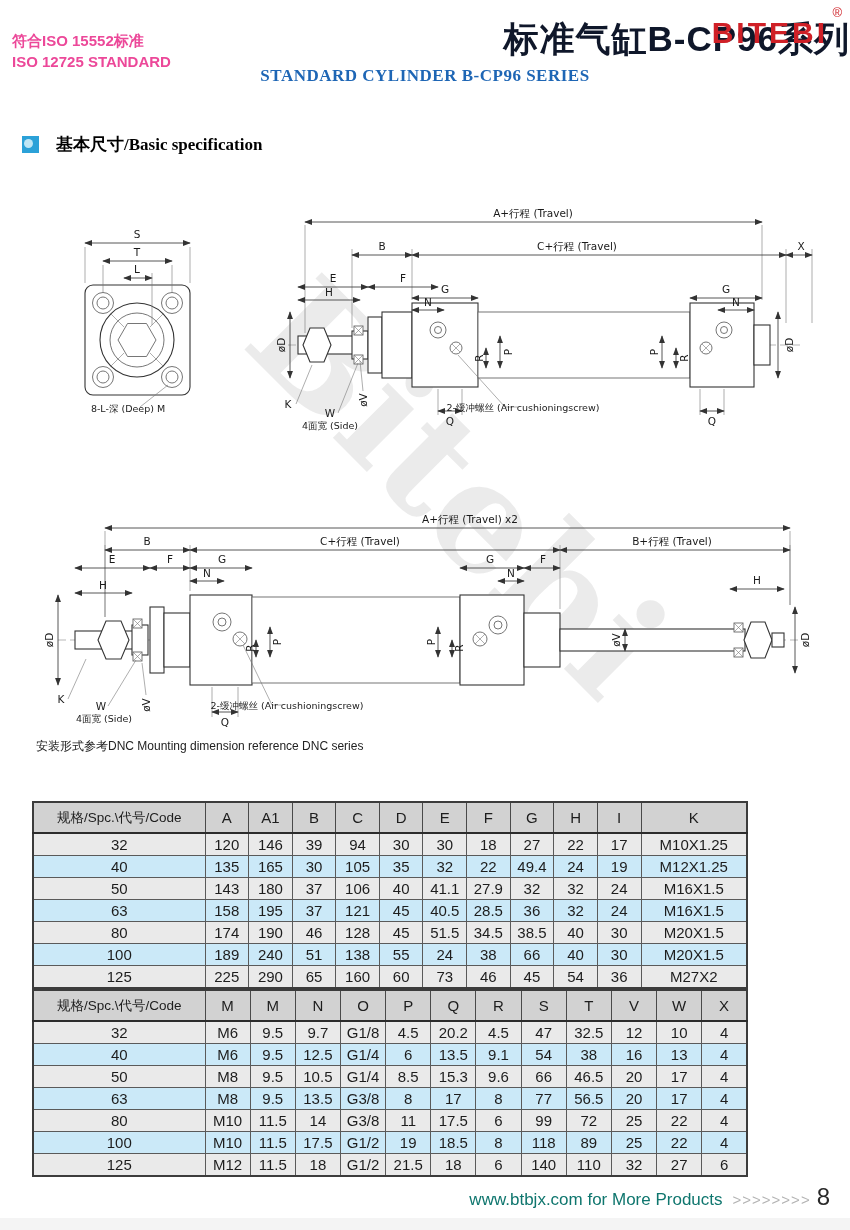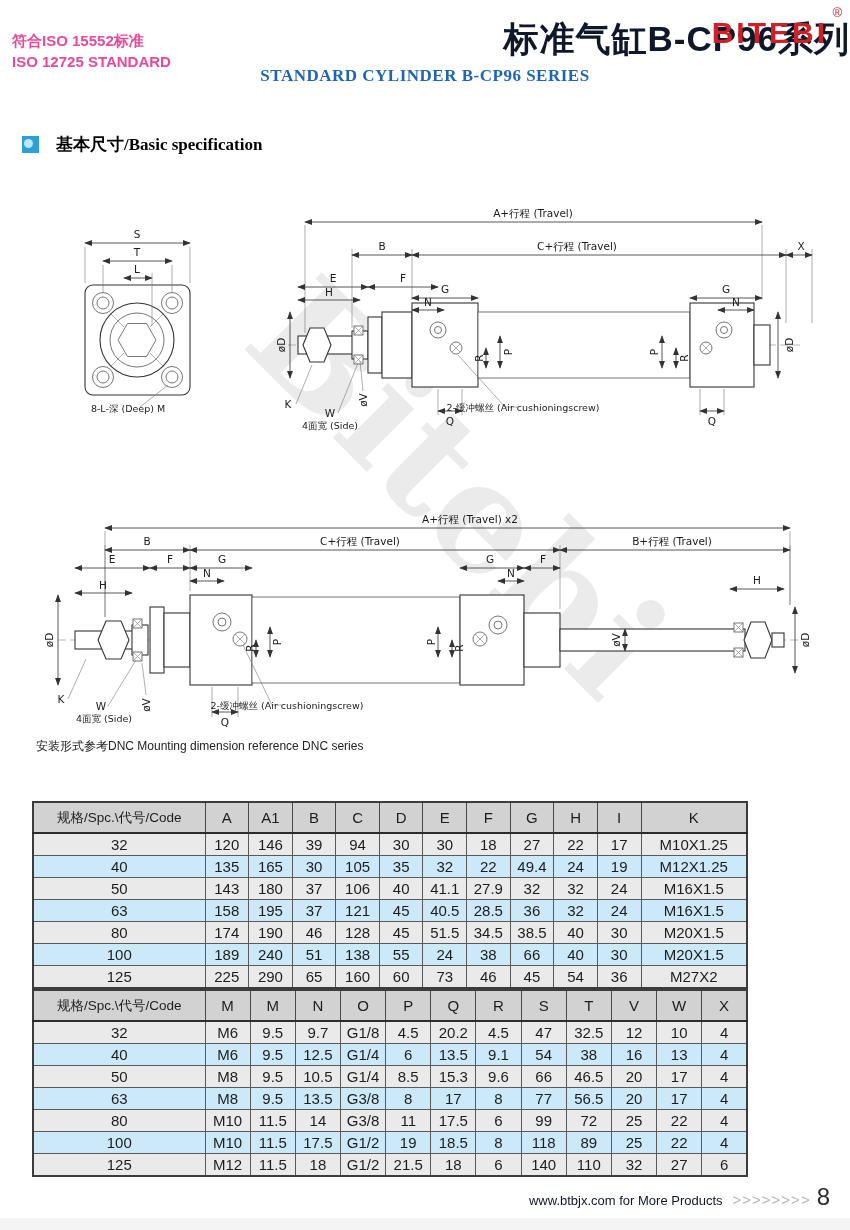--- a/index.html
+++ b/index.html
@@ -49,21 +49,21 @@
                 border:1px solid #4a4a4a;border-bottom:2px solid #2c2c2c;}
   .dim-table th:first-child{font-size:13.5px;}
   .dim-table td{height:21px;border:1px solid#5a5a5a;padding:0;}
   .dim-table tbody tr:nth-child(odd){background:#eaeaea;}
   .dim-table tbody tr:nth-child(even){background:#cbe9f8;}
   #table1{top:801px;}
   #table2{top:989px;}
 
   
   .footer{position:absolute;right:20px;top:1183px;display:flex;align-items:baseline;}
-  .footer .url{font-size:13px;color:#0f172a;}
+  .footer .url{font-size:17px;color:#0f766e;}
   .footer .chev{font-size:15px;color:#b3b3b3;margin-left:10px;letter-spacing:1px;}
   .footer .pg{font-size:24px;color:#2a2a2a;margin-left:6px;}
   .bottom-band{position:absolute;left:0;bottom:0;width:100%;height:12px;background:#f4f4f4;}
 </style>
 </head>
 <body>
 
 <div class="page">
 
   <div class="std-block">

